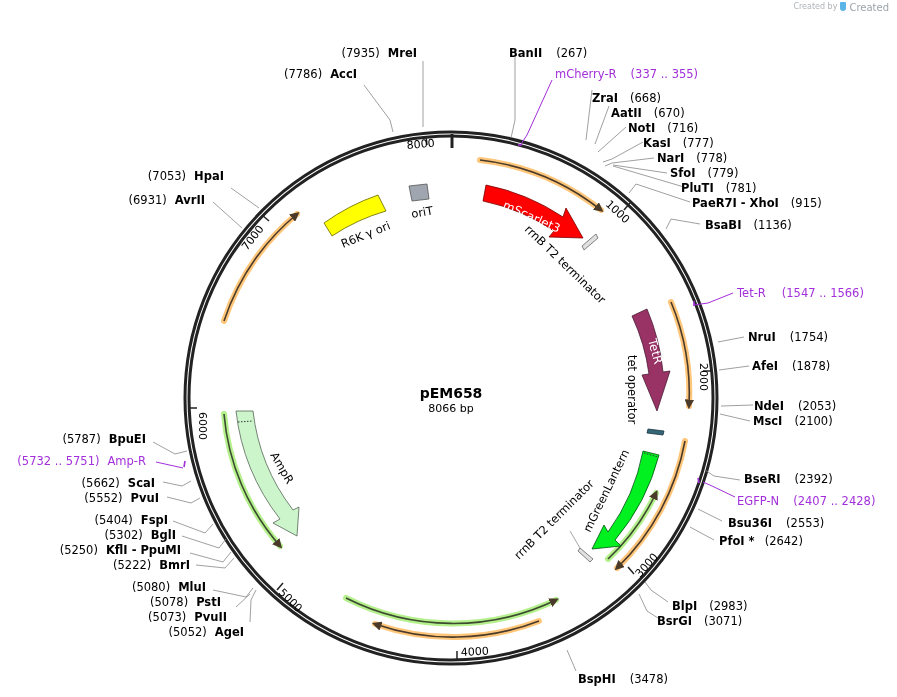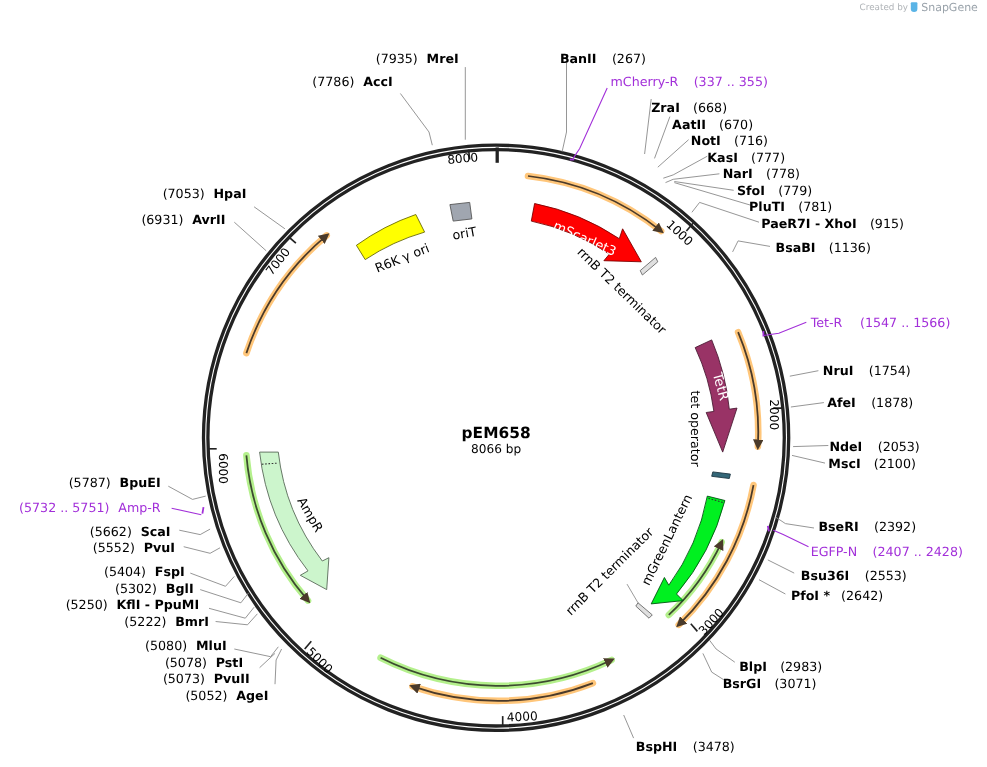--- a/index.html
+++ b/index.html
@@ -15,21 +15,21 @@
   .tick-label { font-size:11px; fill:#000; }
   .title { font-size:14px; font-weight:bold; fill:#000; }
   .subtitle { font-size:11px; fill:#000; }
 </style>
 </head>
 <body>
 
 <div class="credit">
   <span>Created by</span>
   <span class="logo"></span>
-  <span class="brand">SnapGene</span>
+  <span class="brand">Created</span>
 </div>
 
 <svg id="map" width="897" height="697" viewBox="0 0 897 697">
   <defs>
     <marker id="arrDark" markerWidth="6" markerHeight="6" refX="4" refY="3" orient="auto" markerUnits="strokeWidth">
       <path d="M0,0 L6,3 L0,6 z" fill="#4a3a2a"></path>
     </marker>
   </defs>
 
   <g>

